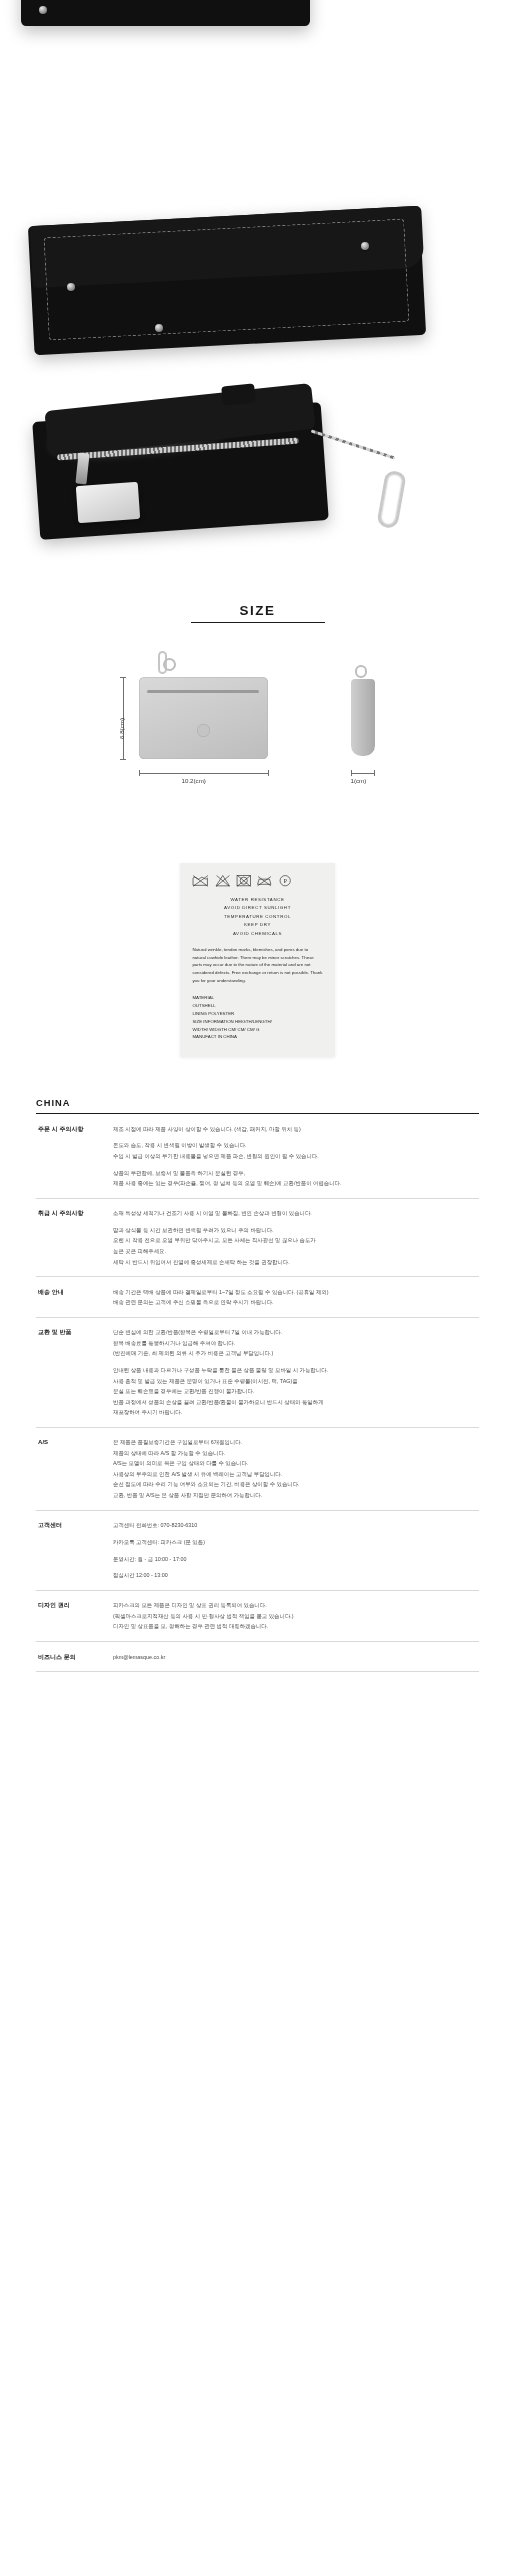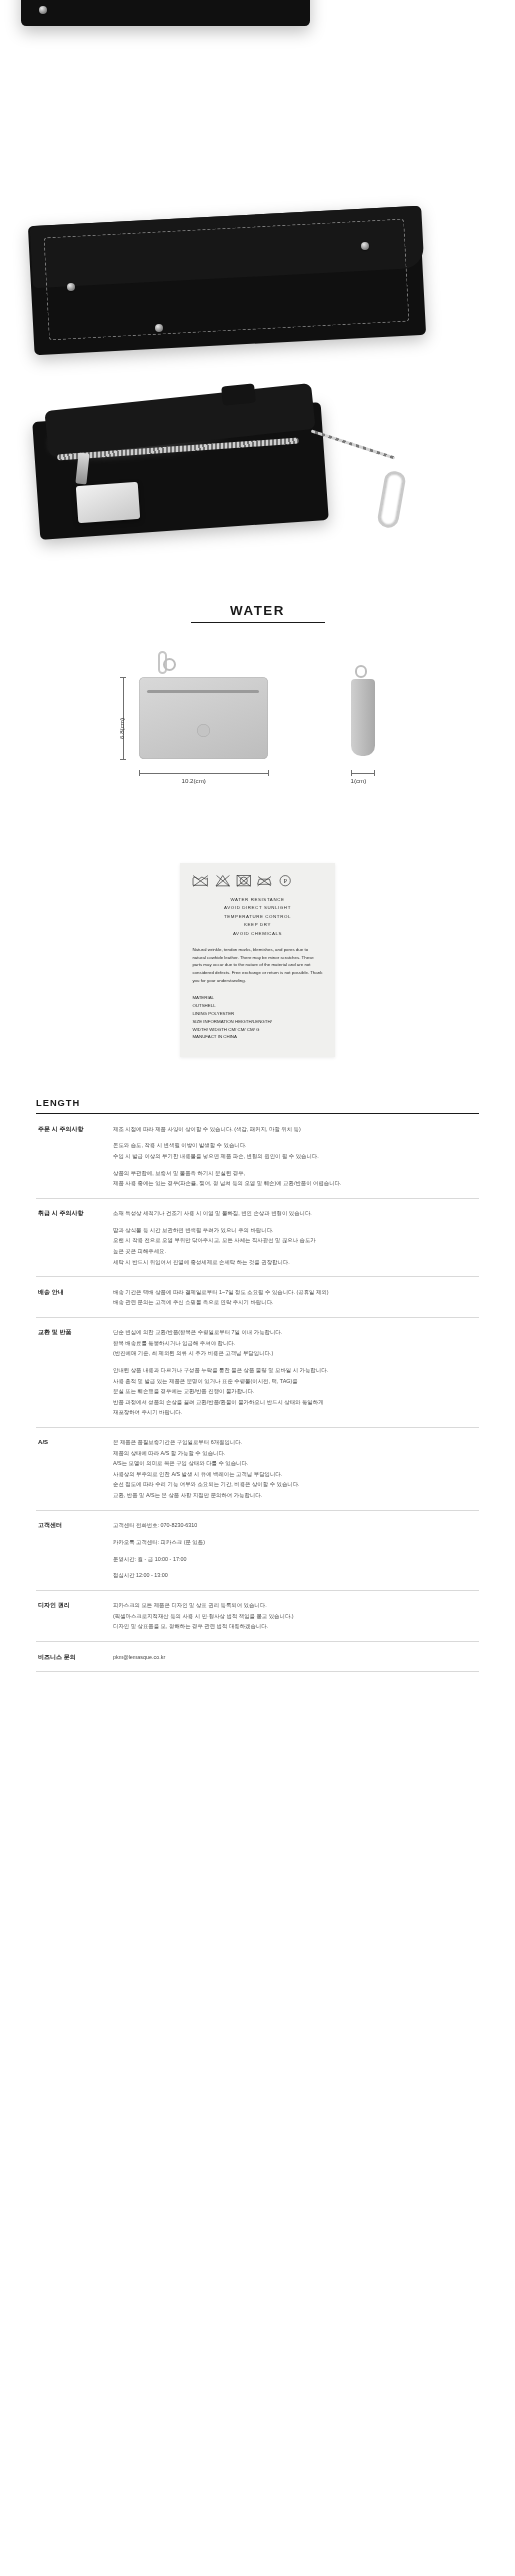--- a/index.html
+++ b/index.html
@@ -213,21 +213,21 @@
     <div class="p3-lid"></div>
     <div class="p3-tab"></div>
     <div class="p3-zip"></div>
     <div class="p3-pull"></div>
     <div class="p3-card"></div>
     <div class="p3-chain"></div>
     <div class="p3-clip"></div>
   </div>
 
   <div class="size-section">
-    <div class="size-title">WATER</div>
+    <div class="size-title">SIZE</div>
     <div class="size-rule"></div>
 
     <div class="size-stage">
 
       <div class="front-wallet">
         <div class="fw-zip"></div>
         <div class="fw-btn"></div>
       </div>
       <div class="ring-clip"></div>
       <div class="ring"></div>
@@ -314,21 +314,21 @@
         <div>LINING POLYESTER</div>
         <div>SIZE INFORMATION HEIGTH/LENGTH/</div>
         <div>WIDTH/ WIDGTH CM/ CM/ CM/ G</div>
         <div>MANUFACT IN CHINA</div>
       </div>
     </div>
   </div>
 
   <div class="notice-wrap">
     <div class="notice">
-      <div class="notice-title">LENGTH</div>
+      <div class="notice-title">CHINA</div>
       <div id="notice-rows">
           <div class="nrow">
             <div class="nlabel">주문 시 주의사항</div>
             <div class="nbody">
               <p style="white-space: pre-line;">제조 시점에 따라 제품 사양이 상이할 수 있습니다. (색감, 패커지, 마할 위치 등)</p>
               <p style="white-space: pre-line;">온도와 습도, 착용 시 변색될 이방이 발생할 수 있습니다.
 수입 시 발급 이상의 무기한 내용물을 넣으면 제품 파손, 변형의 원인이 될 수 있습니다.</p>
               <p style="white-space: pre-line;">상품의 무관함에, 보증서 및 물품측 하기시 분실된 경우,
 제품 사용 중에는 있는 경우(파손율, 찢어, 청 넘쳐 등의 오염 및 훼손)에 교환/반품이 어렵습니다.</p>
             </div>

